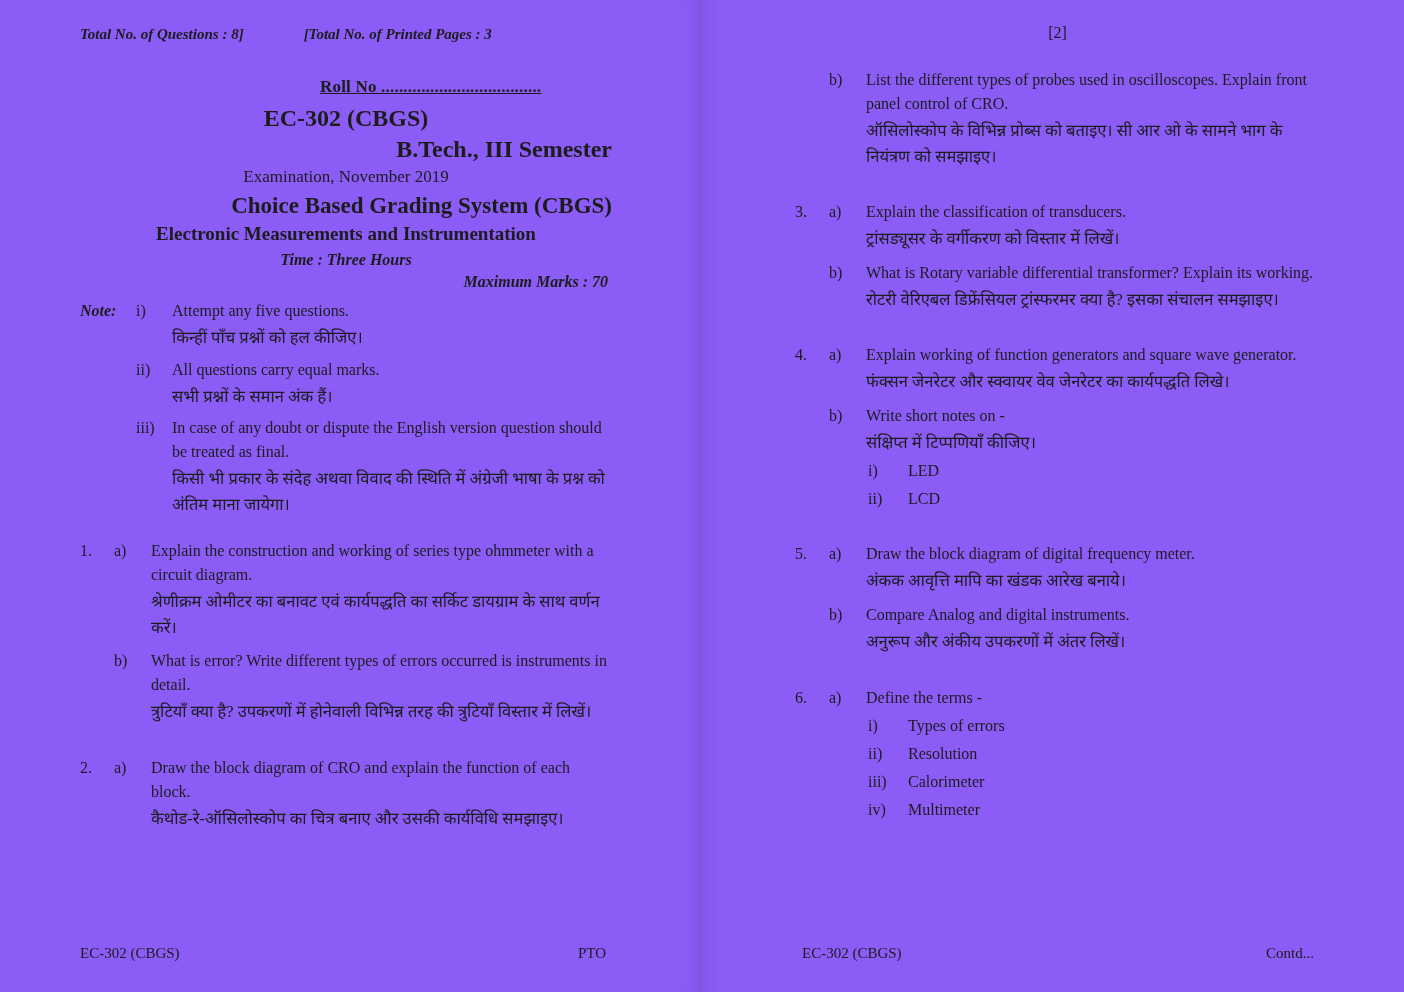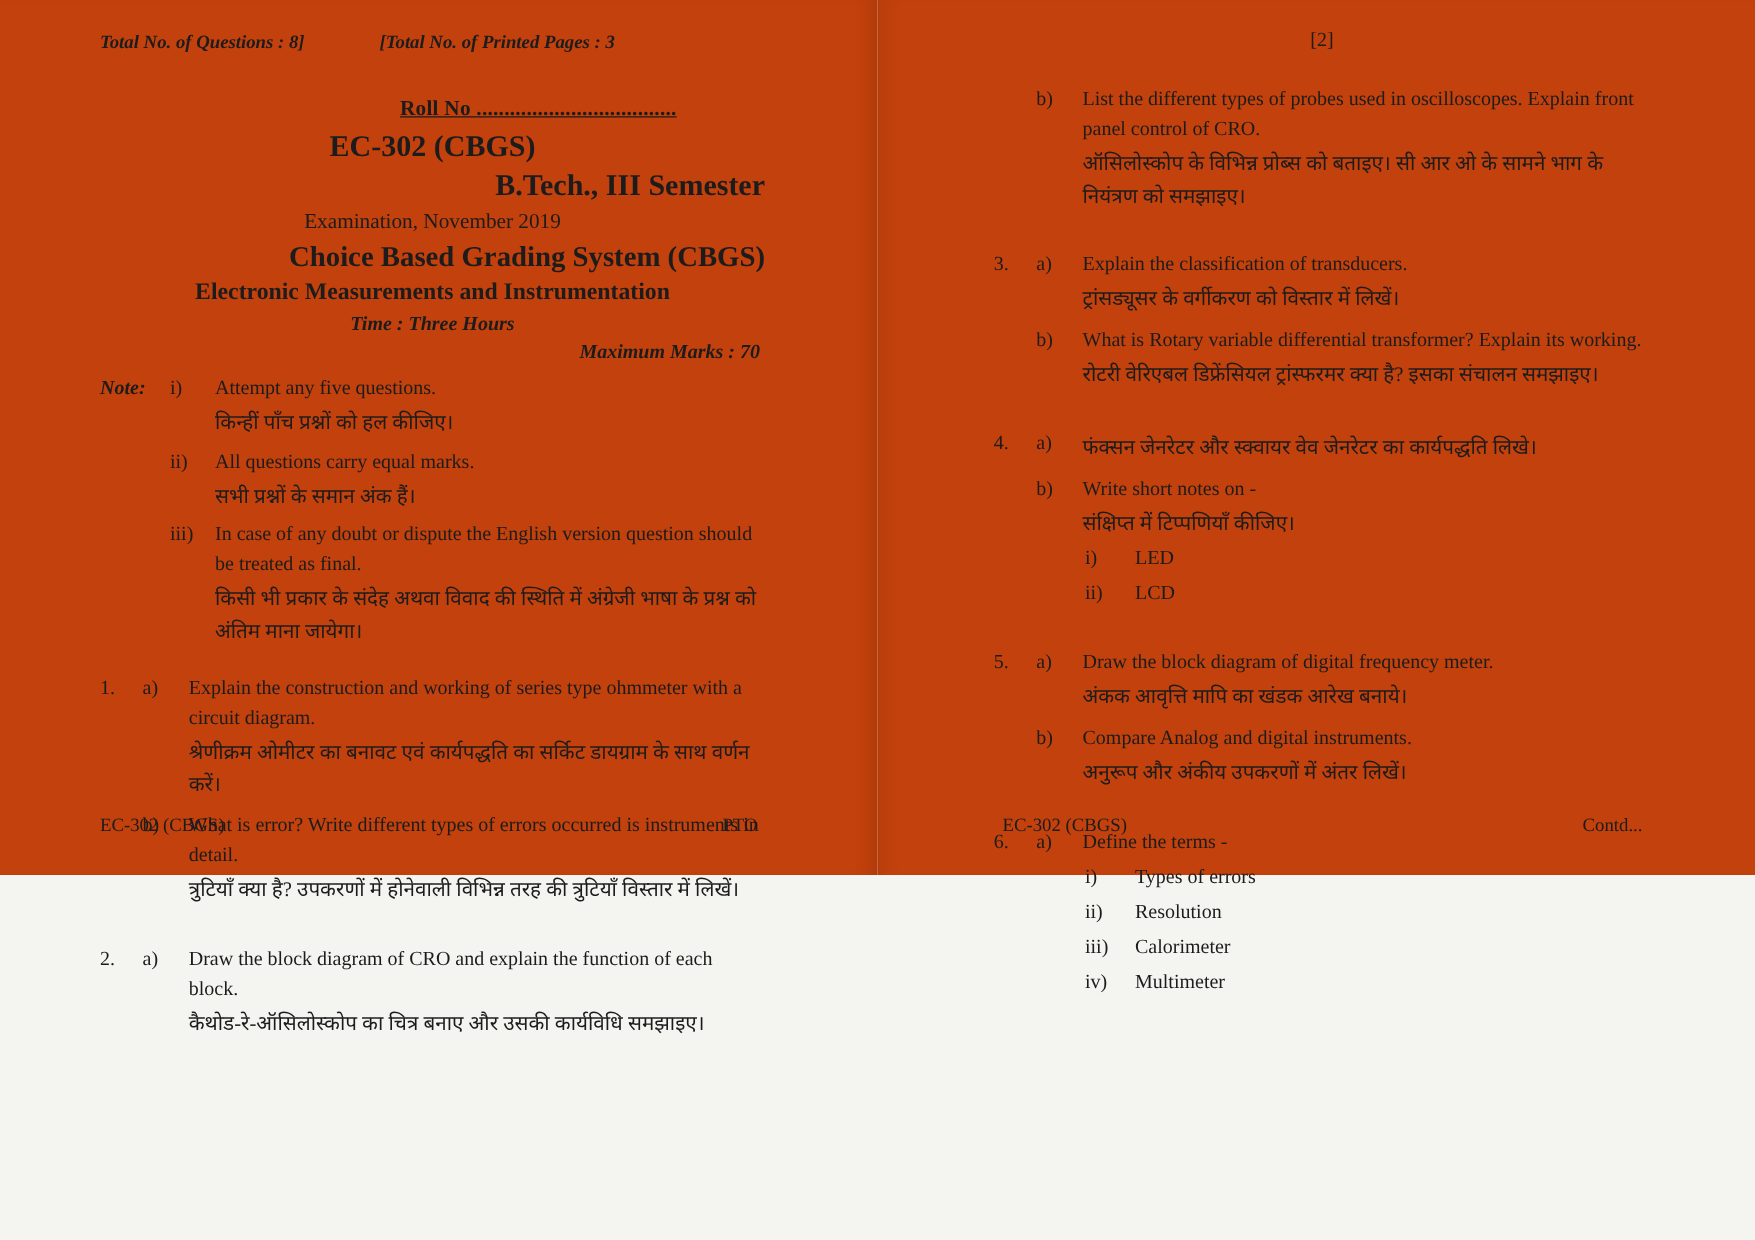--- a/index.html
+++ b/index.html
@@ -4,21 +4,21 @@
 <style>
   html,body{margin:0;padding:0;}
   body{
     width:1404px;height:992px;
     background:#f4f4f1;
     font-family:"Liberation Serif", serif;
     color:#1c1c1c;
     overflow:hidden;
   }
   .sheet{display:flex;width:1404px;height:992px;}
-  .page{position:relative;width:702px;height:700px;background:#c2410c;box-sizing:border-box;}
+  .page{position:relative;width:702px;height:992px;background:#8b5cf6;box-sizing:border-box;}
   .page-left{padding:26px 90px 70px 80px;box-shadow:inset -14px 0 18px -14px rgba(0,0,0,0.18);}
   .page-right{padding:24px 84px 70px 93px;box-shadow:inset 14px 0 18px -14px rgba(0,0,0,0.10);}
 
   .hdr-row{display:flex;justify-content:flex-start;gap:60px;font-size:15px;font-weight:bold;font-style:italic;}
   .rollno{margin:34px 0 6px 240px;font-size:17px;font-weight:bold;letter-spacing:0.2px;text-decoration:underline;}
 
   .title-block{text-align:center;}
   .t-code{font-size:24px;font-weight:bold;margin-top:8px;}
   .t-sem{font-size:24px;font-weight:bold;margin-top:4px;text-align:right;}
   .t-exam{font-size:17px;margin-top:4px;}
@@ -181,20 +181,21 @@
         </div>
       </div>
     </div>
 
     <div class="q-block body-text">
       <span class="q-no">4.</span>
       <div class="q-parts">
         <div class="q-part">
           <span class="p-letter">a)</span>
           <div class="p-body">
+            <div class="en">Explain working of function generators and square wave generator.</div>
             <div class="hi">फंक्सन जेनरेटर और स्क्वायर वेव जेनरेटर का कार्यपद्धति लिखे।</div>
           </div>
         </div>
         <div class="q-part">
           <span class="p-letter">b)</span>
           <div class="p-body">
             <div class="en">Write short notes on -</div>
             <div class="hi">संक्षिप्त में टिप्पणियाँ कीजिए।</div>
             <div class="subs">
               <div class="sub-row">

